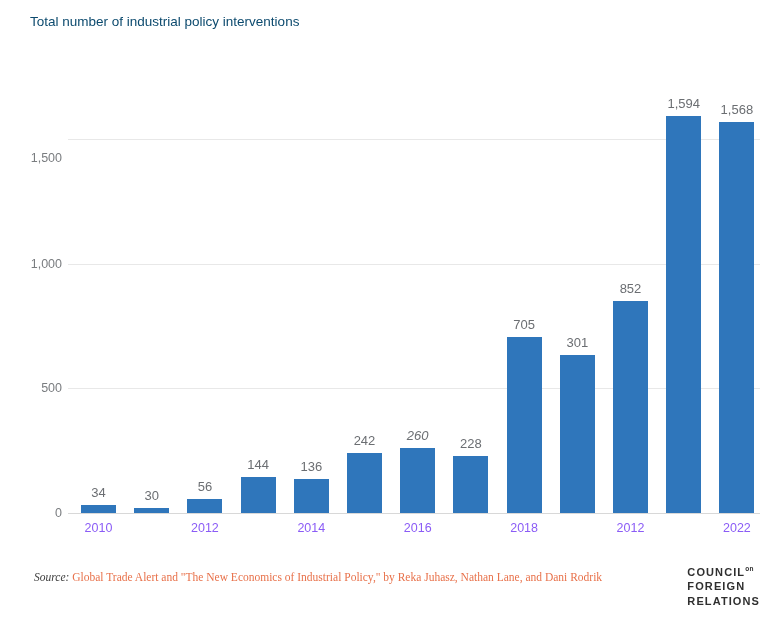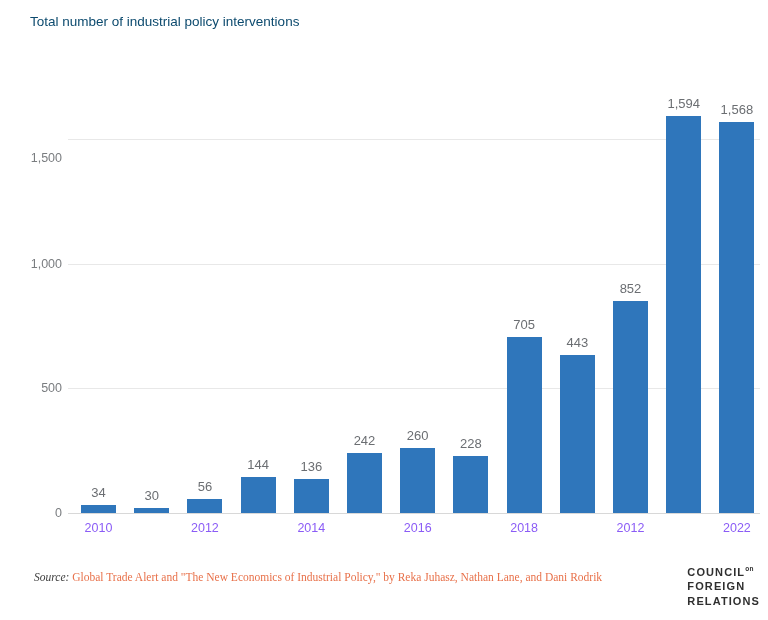--- a/index.html
+++ b/index.html
@@ -177,27 +177,27 @@
         <div class="bar-value" style="left: 122.2px; width: 59px; top: 489.013px;">30</div>
         <div class="bar" style="left: 187.4px; width: 35px; height: 13.9627px; bottom: 32px; background: rgb(47, 118, 187);"></div>
         <div class="bar-value" style="left: 175.4px; width: 59px; top: 480.037px;">56</div>
         <div class="bar" style="left: 240.6px; width: 35px; height: 35.904px; bottom: 32px; background: rgb(47, 118, 187);"></div>
         <div class="bar-value" style="left: 228.6px; width: 59px; top: 458.096px;">144</div>
         <div class="bar" style="left: 293.8px; width: 35px; height: 33.9093px; bottom: 32px; background: rgb(47, 118, 187);"></div>
         <div class="bar-value" style="left: 281.8px; width: 59px; top: 460.091px;">136</div>
         <div class="bar" style="left: 347px; width: 35px; height: 60.3387px; bottom: 32px; background: rgb(47, 118, 187);"></div>
         <div class="bar-value" style="left: 335px; width: 59px; top: 433.661px;">242</div>
         <div class="bar" style="left: 400.2px; width: 35px; height: 64.8267px; bottom: 32px; background: rgb(47, 118, 187);"></div>
-        <div class="bar-value" style="left: 388.2px; width: 59px; top: 429.173px;">260</div>
+        <div class="bar-value" style="left: 388.2px; width: 59px; top: 429.173px; font-style: italic;">260</div>
         <div class="bar" style="left: 453.4px; width: 35px; height: 56.848px; bottom: 32px; background: rgb(47, 118, 187);"></div>
         <div class="bar-value" style="left: 441.4px; width: 59px; top: 437.152px;">228</div>
         <div class="bar" style="left: 506.6px; width: 35px; height: 175.78px; bottom: 32px; background: rgb(47, 118, 187);"></div>
         <div class="bar-value" style="left: 494.6px; width: 59px; top: 318.22px;">705</div>
         <div class="bar" style="left: 559.8px; width: 35px; height: 157.579px; bottom: 32px; background: rgb(47, 118, 187);"></div>
-        <div class="bar-value" style="left: 547.8px; width: 59px; top: 336.421px;">443</div>
+        <div class="bar-value" style="left: 547.8px; width: 59px; top: 336.421px;">301</div>
         <div class="bar" style="left: 613px; width: 35px; height: 212.432px; bottom: 32px; background: rgb(47, 118, 187);"></div>
         <div class="bar-value" style="left: 601px; width: 59px; top: 281.568px;">852</div>
         <div class="bar" style="left: 666.2px; width: 35px; height: 397.437px; bottom: 32px; background: rgb(47, 118, 187);"></div>
         <div class="bar-value" style="left: 654.2px; width: 59px; top: 96.5627px;">1,594</div>
         <div class="bar" style="left: 719.4px; width: 35px; height: 390.955px; bottom: 32px; background: rgb(47, 118, 187);"></div>
         <div class="bar-value" style="left: 707.4px; width: 59px; top: 103.045px;">1,568</div>
       </div>
     <div id="xticks">
         <div class="xtick" style="left: 67px; width: 63px;">2010</div>
         <div class="xtick" style="left: 173.4px; width: 63px;">2012</div>

